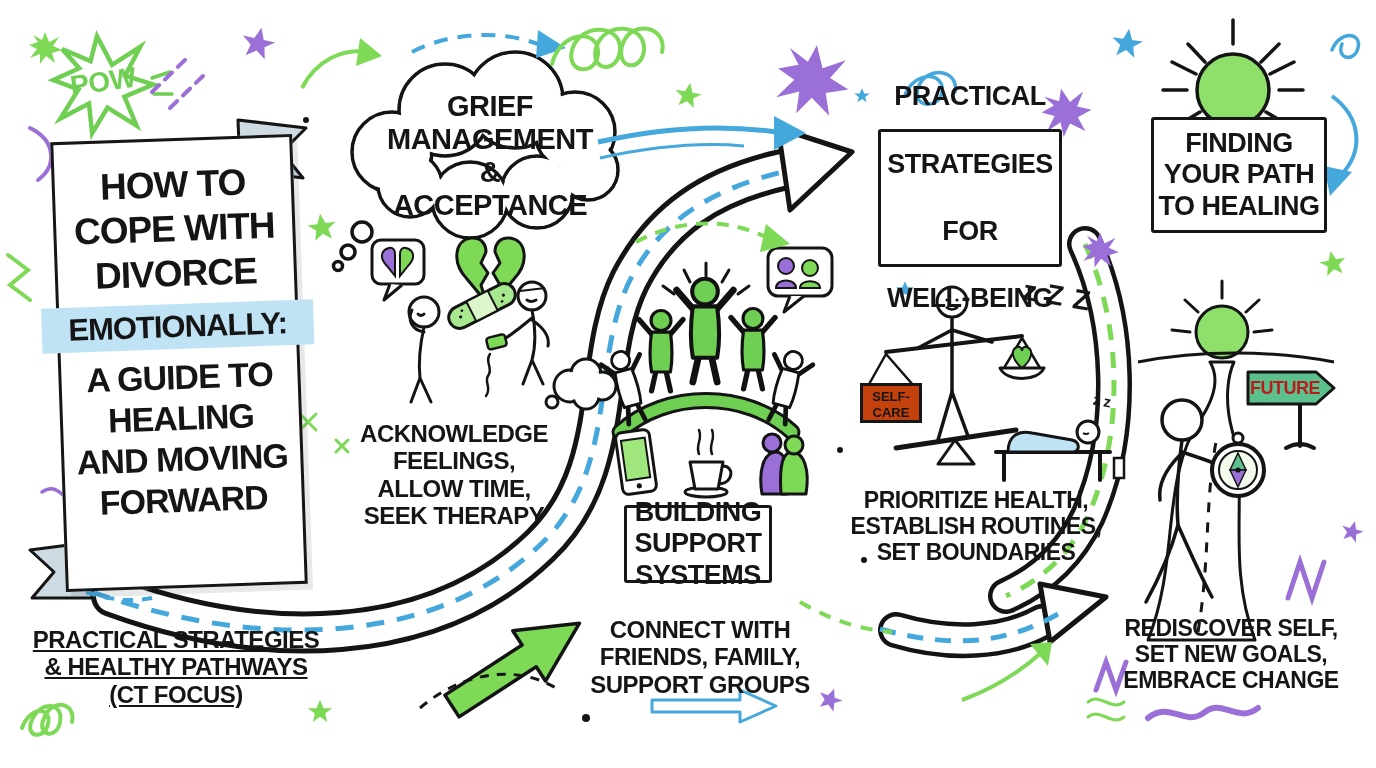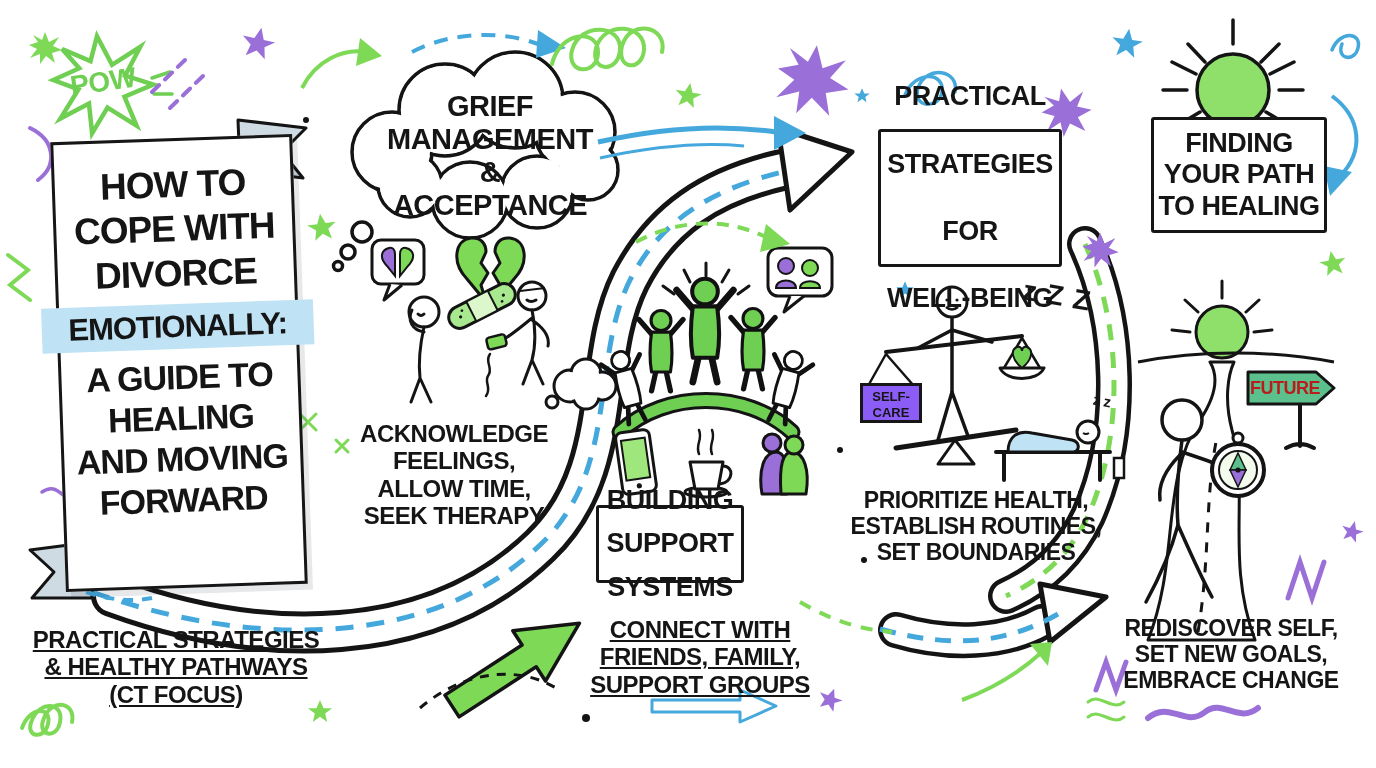--- a/index.html
+++ b/index.html
@@ -305,44 +305,44 @@
   <div>&amp; ACCEPTANCE</div>
 </div>
 
 <div class="txt cap" style="left:350px; top:420px; width:208px;">
   <div>ACKNOWLEDGE</div>
   <div>FEELINGS,</div>
   <div>ALLOW TIME,</div>
   <div>SEEK THERAPY</div>
 </div>
 
-<div class="box" style="left:596px; top:505px; width:148px; height:78px;gap:12px;">
+<div class="box" style="left:624px; top:505px; width:148px; height:78px;">
   <div class="boxline">BUILDING</div>
   <div class="boxline">SUPPORT</div>
   <div class="boxline">SYSTEMS</div>
 </div>
-<div class="txt cap" style="left:584px; top:616px; width:232px;text-decoration:underline;">
+<div class="txt cap" style="left:584px; top:616px; width:232px;">
   <div>CONNECT WITH</div>
   <div>FRIENDS, FAMILY,</div>
   <div>SUPPORT GROUPS</div>
 </div>
 
 <div class="box" style="left:878px; top:129px; width:184px; height:138px;gap:36px;">
   <div class="boxline">PRACTICAL</div>
   <div class="boxline">STRATEGIES</div>
   <div class="boxline">FOR</div>
   <div class="boxline">WELL-BEING</div>
 </div>
 <div class="txt" style="left:845px; top:487px; width:262px; font-size:23px;">
   <div>PRIORITIZE HEALTH,</div>
   <div>ESTABLISH ROUTINES,</div>
   <div>SET BOUNDARIES</div>
 </div>
 
-<div style="position:absolute; left:860px; top:383px; width:62px; height:40px; background:#8b5cf6; border:3px solid #161616; font-weight:700; font-size:13px; text-align:center; line-height:1.25; padding-top:3px;">
+<div style="position:absolute; left:860px; top:383px; width:62px; height:40px; background:#c2410c; border:3px solid #161616; font-weight:700; font-size:13px; text-align:center; line-height:1.25; padding-top:3px;">
   <div>SELF-</div>
   <div>CARE</div>
 </div>
 
 <div class="txt" style="left:1012px; top:280px; width:90px; font-size:28px; transform:rotate(10deg); letter-spacing:1px;">z Z Z</div>
 <div class="txt" style="left:1082px; top:392px; width:40px; font-size:15px; transform:rotate(10deg);">z z</div>
 
 <div class="box" style="left:1151px; top:117px; width:176px; height:116px;">
   <div class="boxline">FINDING</div>
   <div class="boxline">YOUR PATH</div>

